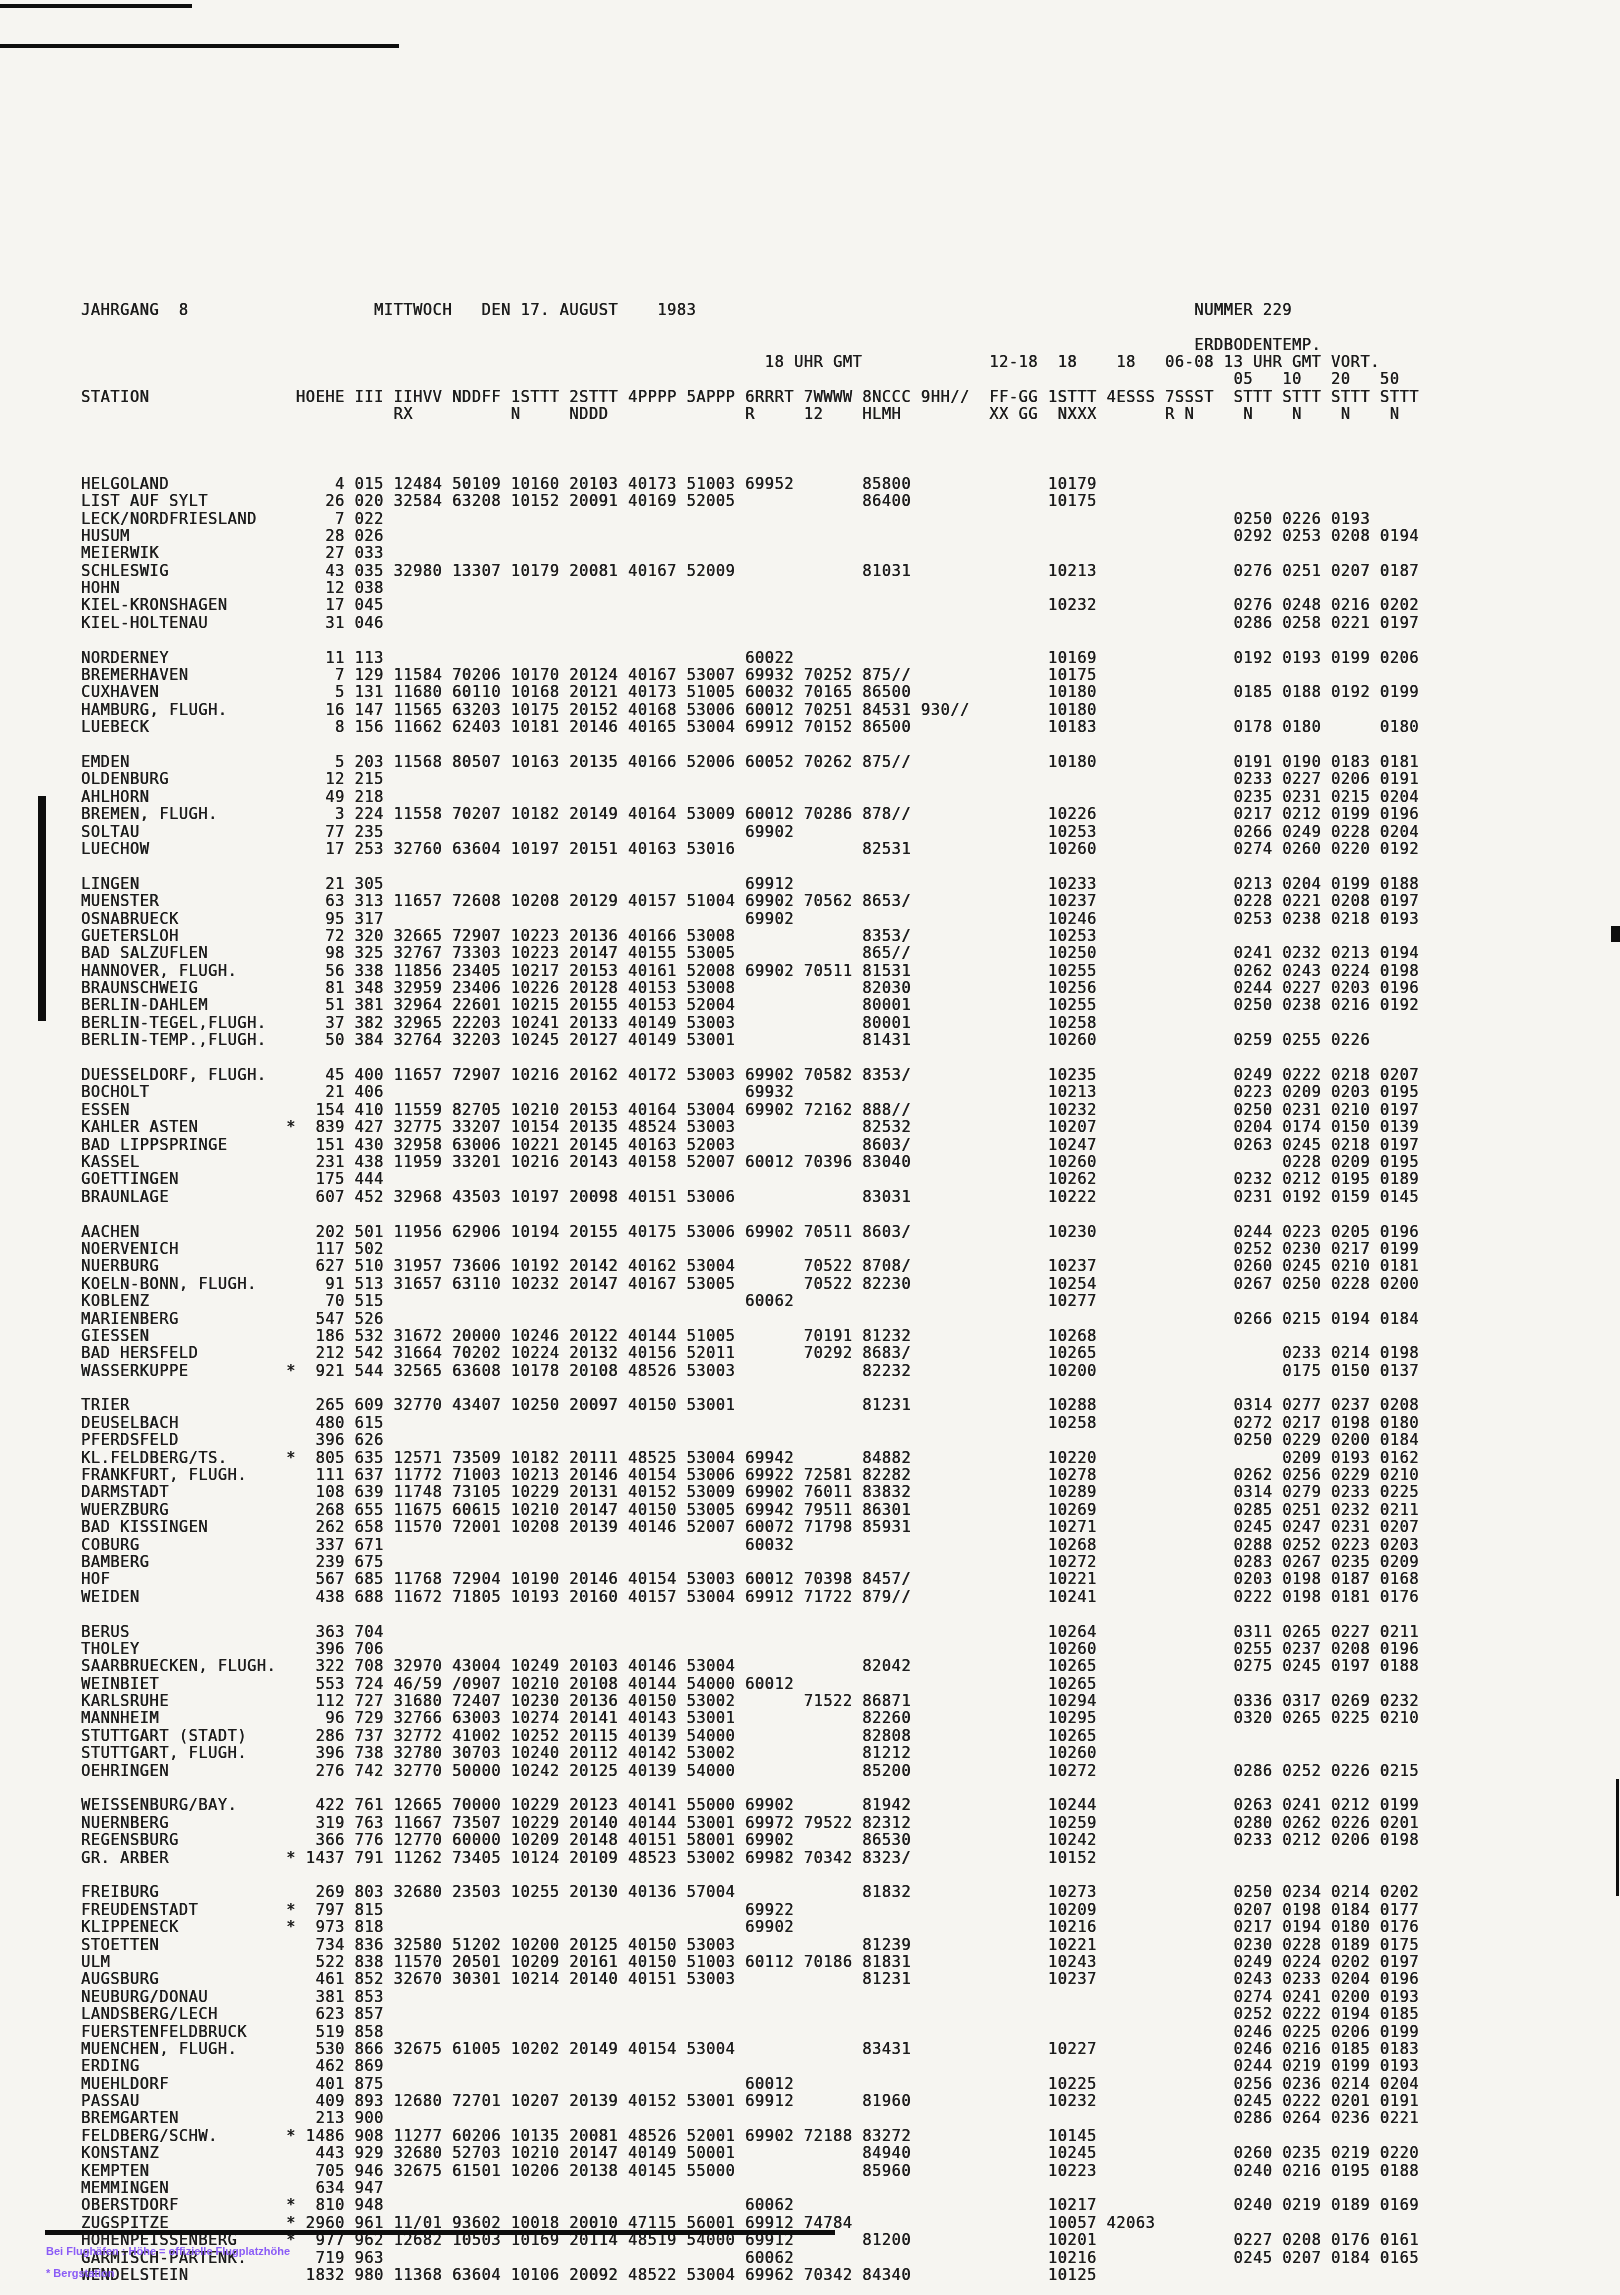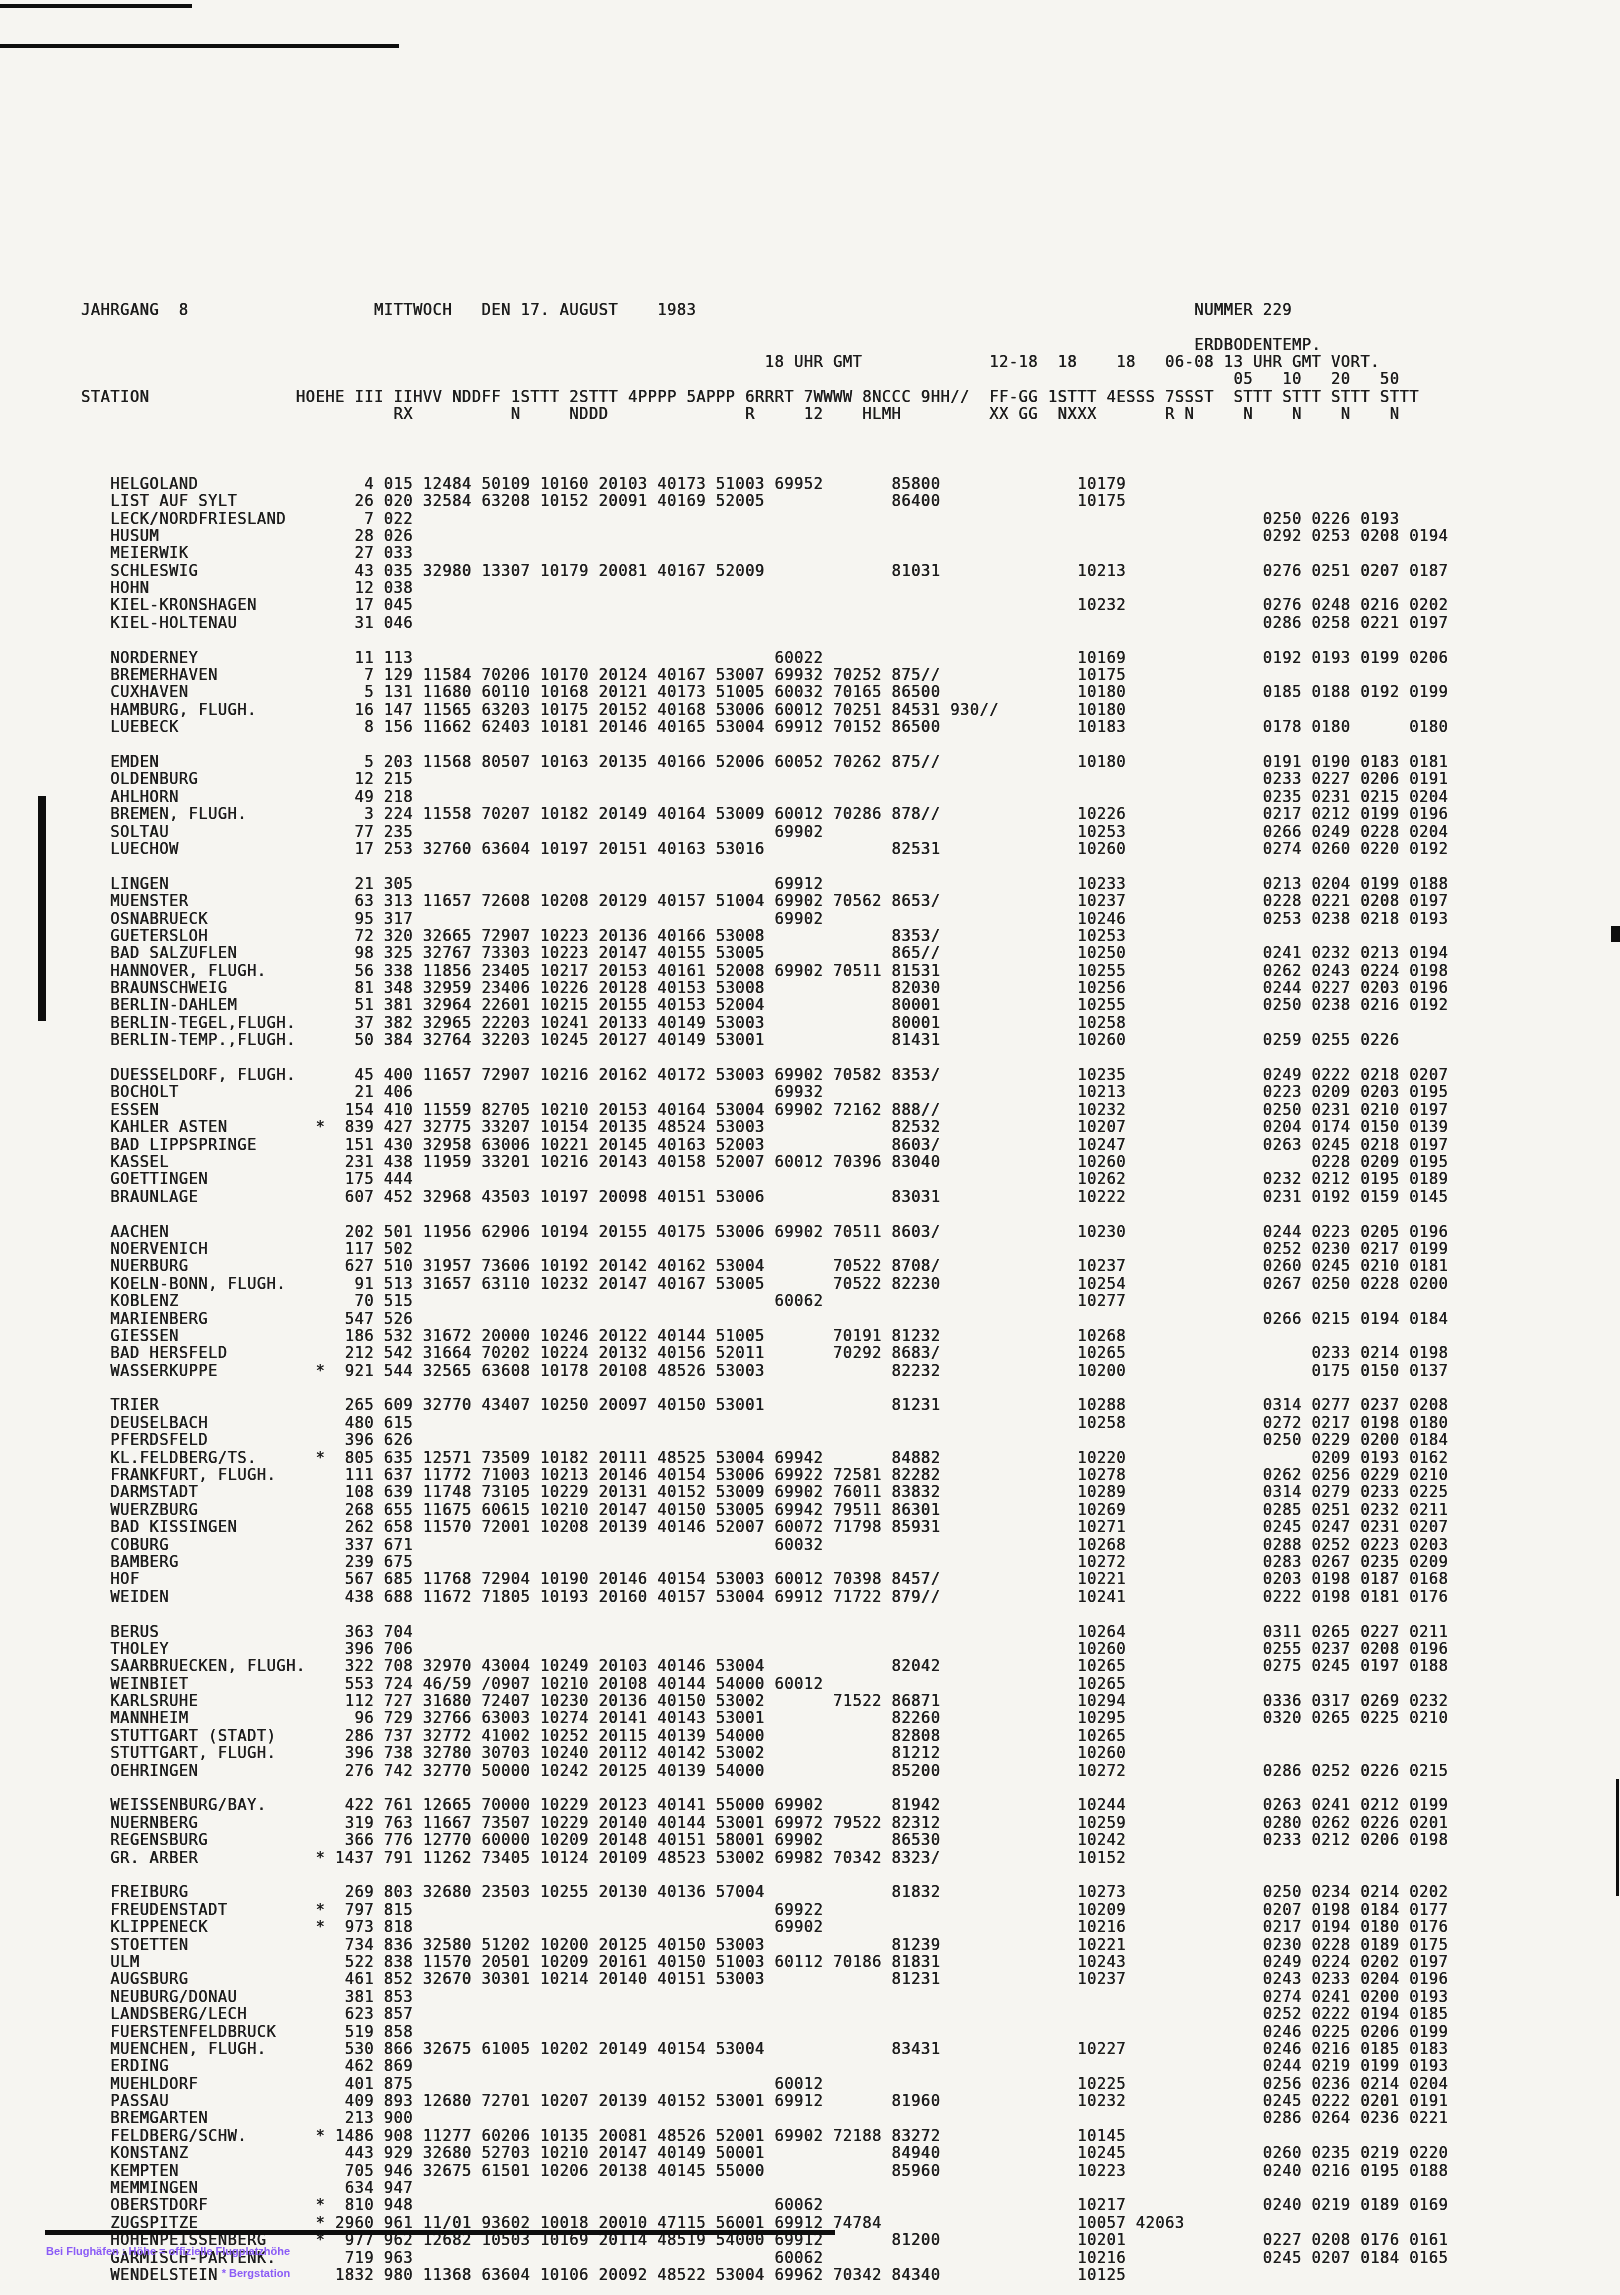--- a/index.html
+++ b/index.html
@@ -1,16 +1,16 @@
 <!DOCTYPE html>
 <html style="font-size:13px"><head>
 <meta charset="utf-8">
 <style>
   html,body{margin:0;padding:0;background:#d8d6d1;}
-  .page{position:relative;width:1621px;height:2295px;background:#f6f5f1;overflow:hidden;text-align:right;}
+  .page{position:relative;width:1621px;height:2295px;background:#f6f5f1;overflow:hidden;}
   .doc{
     position:absolute;left:81px;top:267px;
     font-family:"DejaVu Sans Mono",monospace;
     font-size:15.4px;line-height:17.4px;letter-spacing:0.5px;
     white-space:pre;color:#1c1c1c;
     text-shadow:0.3px 0 0 currentColor;
   }
   .ln{height:17.4px;}
   .art{position:absolute;background:#0e0e0e;}
   .rule{position:absolute;left:45px;top:2230px;width:790px;height:4.9px;background:#0e0e0e;}

